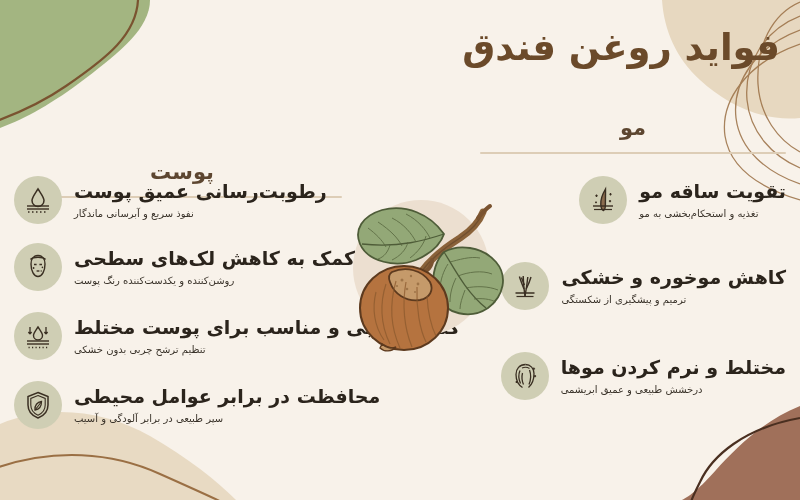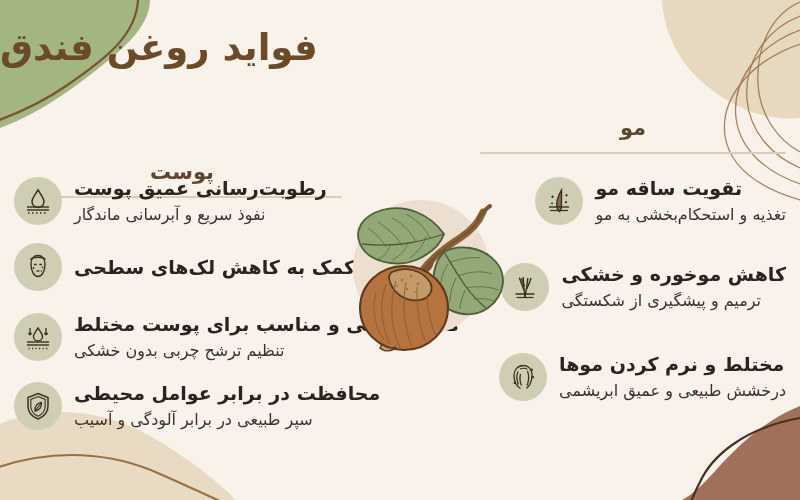--- a/index.html
+++ b/index.html
@@ -6,42 +6,42 @@
   body{
     width:800px;height:500px;overflow:hidden;position:relative;
     background:#f8f2ea;
     font-family:"DejaVu Sans","Liberation Sans",sans-serif;
   }
   #canvas{position:absolute;inset:0;width:800px;height:500px;}
   .deco{position:absolute;inset:0;width:800px;height:500px;pointer-events:none;}
 
   
   .title{
-    position:absolute;top:26px;left:0;width:780px;text-align:left;
+    position:absolute;top:26px;left:0;width:780px;text-align:right;
     font-size:37px;font-weight:bold;color:#6b4a2a;letter-spacing:0;
     direction:rtl;
   }
 
   
   .col-head{position:absolute;direction:rtl;}
   .col-head .htxt{
     font-size:21px;font-weight:bold;color:#5d4630;
     text-align:center;line-height:1;
   }
   .col-head .hrule{
     margin-top:13px;height:2px;background:#ddcdb6;border-radius:2px;
   }
   #head-skin{left:22px;top:118px;width:320px;margin-top:44px;}
   #head-hair{left:480px;top:118px;width:306px;}
 
   
   .row{position:absolute;display:flex;align-items:center;direction:rtl;}
   .row .txt{display:flex;flex-direction:column;justify-content:center;}
   .row .t1{font-size:19px;font-weight:bold;color:#2b241c;line-height:1.3;white-space:nowrap;}
-  .row .t2{font-size:16px;color:#3a332a;line-height:1.35;margin-top:3px;white-space:nowrap;}
+  .row .t2{font-size:10px;color:#3a332a;line-height:1.35;margin-top:3px;white-space:nowrap;}
 
   .icon-circle{
     width:48px;height:48px;border-radius:50%;
     background:#cfceb4;flex:0 0 48px;
     display:flex;align-items:center;justify-content:center;
   }
 
   
   .col-skin .row{right:485px;}
   .col-skin .txt{text-align:left;align-items:flex-end;margin-right:12px;}
@@ -126,20 +126,21 @@
           <path d="M9.5 9.5 C12 6.5 22 6.5 24.5 9.5" stroke-width="1.6"></path>
           <path d="M13 14.5 h2.6 M18.4 14.5 h2.6" stroke-width="1.4"></path>
           <path d="M15.6 21 h2.8" stroke-width="1.4"></path>
           <circle cx="12.6" cy="18" r="0.9" fill="#3a2f22" stroke="none"></circle>
           <circle cx="21.4" cy="17.4" r="0.8" fill="#3a2f22" stroke="none"></circle>
           <circle cx="20.2" cy="21" r="0.7" fill="#3a2f22" stroke="none"></circle>
         </svg>
       </div>
       <div class="txt">
         <div class="t1">کمک به کاهش لک‌های سطحی</div>
+        <div class="t2">روشن‌کننده و یکدست‌کننده رنگ پوست</div>
       </div>
     </div>
 
     <div class="row" id="skin-2">
       <div class="icon-circle">
         <svg width="34" height="34" viewBox="0 0 34 34" fill="none" stroke="#3a2f22" stroke-width="1.4">
           <path d="M17 8 C19.6 12 21.5 14.2 21.5 16.4 A4.5 4.5 0 0 1 12.5 16.4 C12.5 14.2 14.4 12 17 8 Z"></path>
           <path d="M9 8 V15 M9 15 l-1.6 -2 M9 15 l1.6 -2" stroke-width="1.3"></path>
           <path d="M25 8 V15 M25 15 l-1.6 -2 M25 15 l1.6 -2" stroke-width="1.3"></path>
           <path d="M6 22 H28" stroke-width="1.4"></path>

